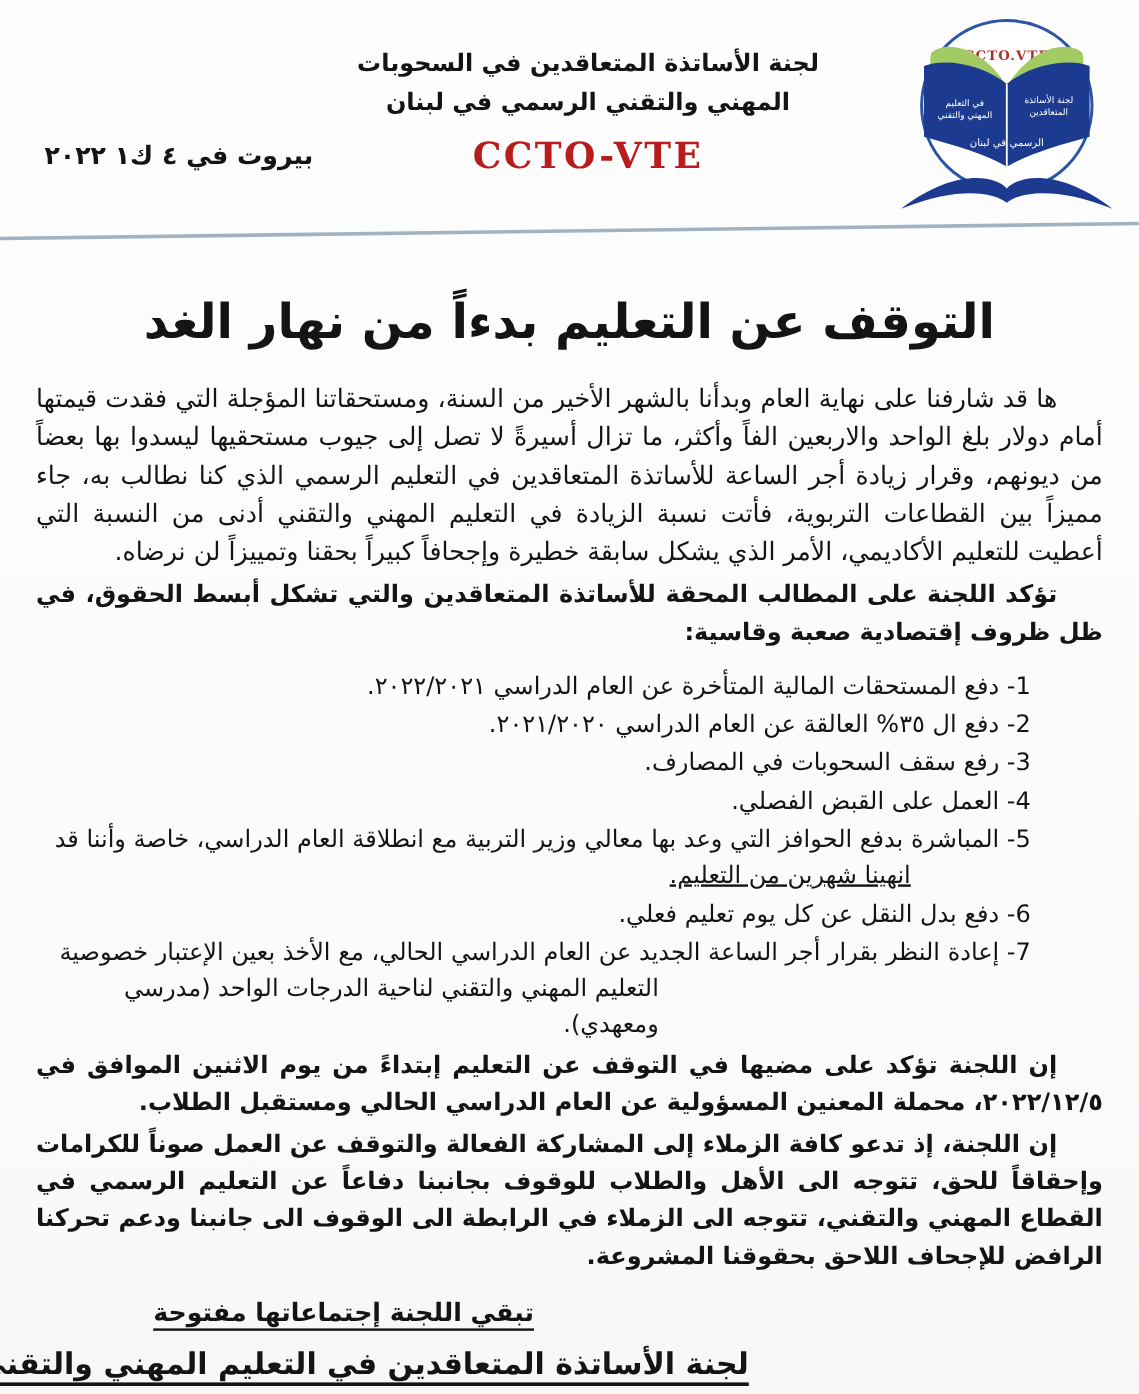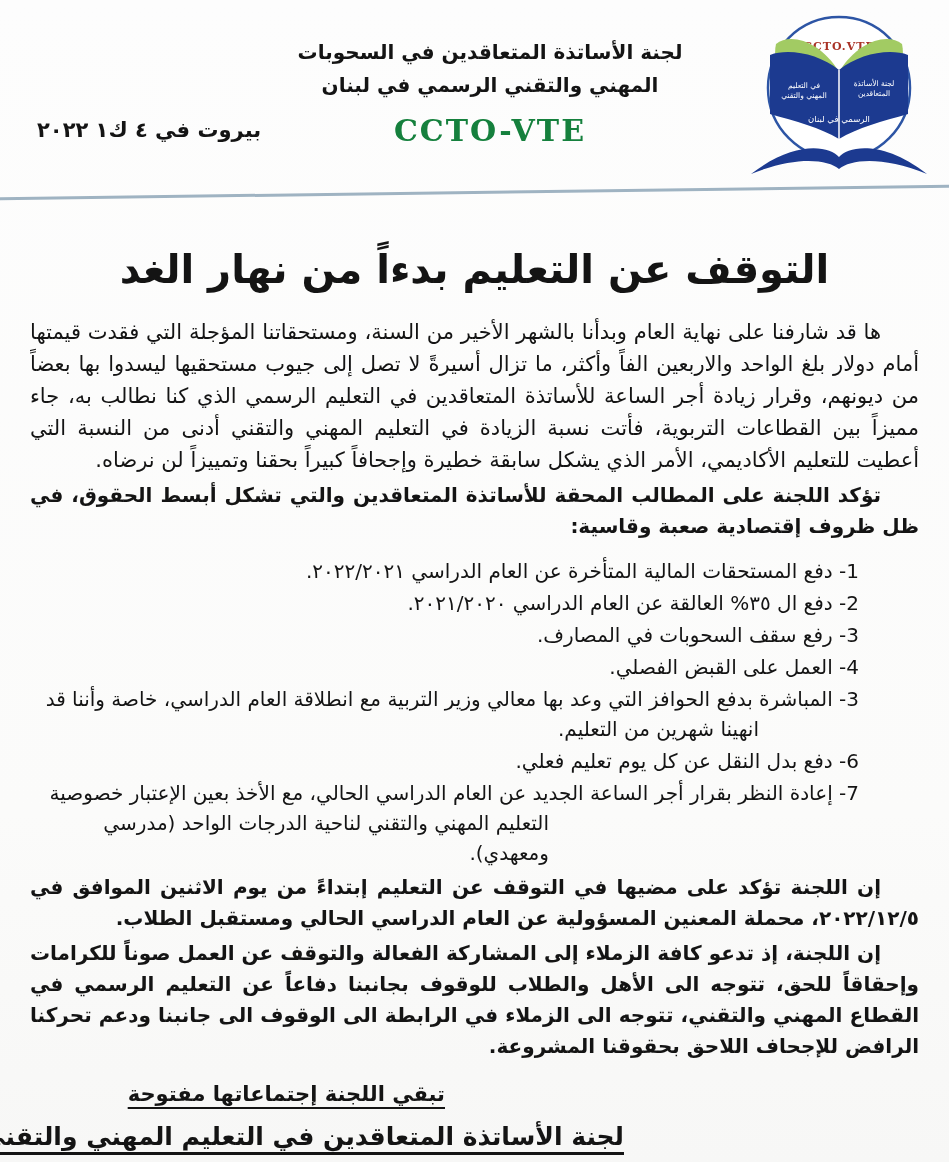--- a/index.html
+++ b/index.html
@@ -18,42 +18,42 @@
     direction:rtl;font-size:21px;font-weight:700;white-space:nowrap;
   }
   .org-block{
     position:absolute;left:295px;top:36px;width:390px;
     direction:rtl;text-align:center;font-weight:700;
     font-size:20px;line-height:33px;
   }
   .org-acronym{
     margin-top:12px;direction:ltr;
     font-family:"DejaVu Serif",serif;
-    font-size:30px;font-weight:700;letter-spacing:2px;color:#15803d;
+    font-size:30px;font-weight:700;letter-spacing:2px;color:#b91c1c;
   }
   .logo{position:absolute;right:14px;top:8px;width:192px;height:172px;}
   .divider-rule{
     position:absolute;left:-8px;right:-8px;top:191px;height:2.5px;
     background:#9fb3c2;transform:rotate(-0.75deg);
   }
   
   .content{padding:0 30px;direction:rtl;}
   .doc-title{
     text-align:center;font-size:40px;font-weight:700;
     margin:50px 0 0 0;letter-spacing:0;
   }
   .para{
     font-size:21px;line-height:32px;text-align:justify;
     margin:24px 0 0 0;text-indent:38px;font-weight:400;
   }
   .para.bold{font-weight:700;font-size:20px;line-height:31px;margin-top:4px;}
   .demands{margin:14px 60px 0 0;font-size:20px;line-height:30px;font-weight:400;}
   .demand{text-align:right;margin-bottom:2px;}
   .demand .cont{display:block;text-align:right;}
-  .demand .cont-a{margin-left:0;margin-right:100px;}
+  .demand .cont-a{margin-left:0;margin-right:100px;text-decoration:underline;}
   .demand .cont-b{margin-left:0;margin-right:310px;}
   .closing1{margin-top:22px;}
   .closing2{margin-top:14px;}
   .footer-note{
     margin:20px 474px 0 0;text-align:right;
     font-size:21px;font-weight:700;
     text-decoration:underline;text-decoration-thickness:2px;text-underline-offset:6px;
   }
   .footer-signature{
     margin:16px 295px 0 0;text-align:right;
@@ -115,21 +115,21 @@
     <div class="demand">
       <span>2- دفع ال ٣٥% العالقة عن العام الدراسي ٢٠٢١/٢٠٢٠.</span>
     </div>
     <div class="demand">
       <span>3- رفع سقف السحوبات في المصارف.</span>
     </div>
     <div class="demand">
       <span>4- العمل على القبض الفصلي.</span>
     </div>
     <div class="demand">
-      <span>3- المباشرة بدفع الحوافز التي وعد بها معالي وزير التربية مع انطلاقة العام الدراسي، خاصة وأننا قد</span>
+      <span>5- المباشرة بدفع الحوافز التي وعد بها معالي وزير التربية مع انطلاقة العام الدراسي، خاصة وأننا قد</span>
       <span class="cont cont-a">انهينا شهرين من التعليم.</span>
     </div>
     <div class="demand">
       <span>6- دفع بدل النقل عن كل يوم تعليم فعلي.</span>
     </div>
     <div class="demand">
       <span>7- إعادة النظر بقرار أجر الساعة الجديد عن العام الدراسي الحالي، مع الأخذ بعين الإعتبار خصوصية</span>
       <span class="cont cont-b">التعليم المهني والتقني لناحية الدرجات الواحد (مدرسي ومعهدي).</span>
     </div>
   </div>

